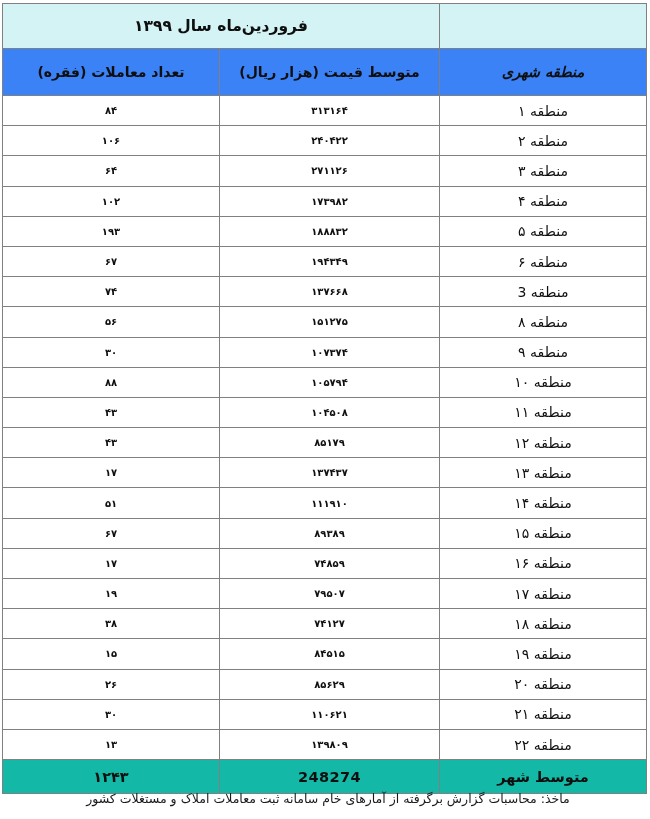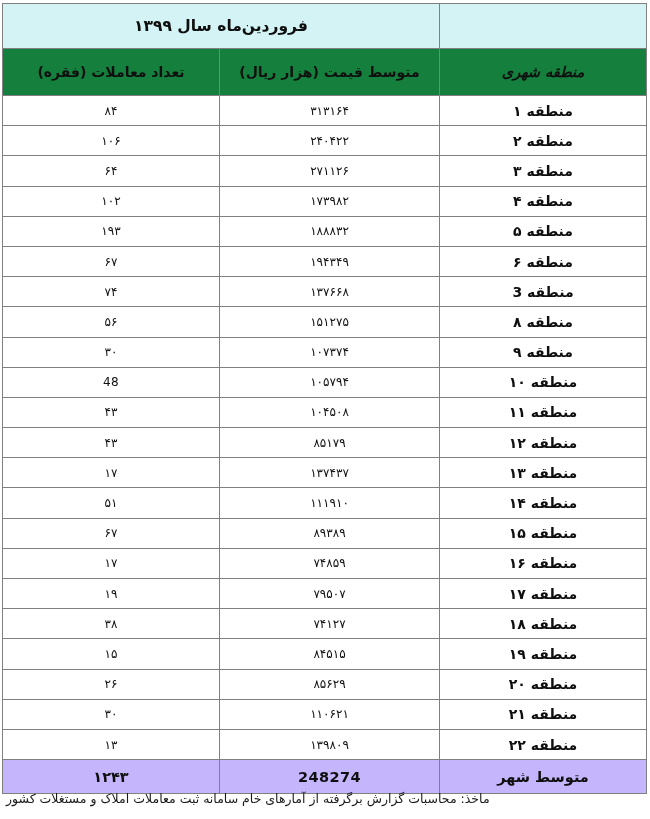--- a/index.html
+++ b/index.html
@@ -49,63 +49,63 @@
     background: #d4f3f5;
     height: 44px;
     font-size: 15.5px;
     font-weight: bold;
     letter-spacing: 0;
   }
   tr.header-title-row > td.blank-head {
     background: #d4f3f5;
   }
   tr.header-sub-row > td {
-    background: #15803d;
+    background: #3b82f6;
     height: 46px;
     font-size: 14px;
     font-weight: bold;
   }
   tr.header-sub-row > td.sub-region {
     font-size: 14.5px;
     font-style: italic;
   }
 
   
   tr.data-row > td {
     height: 29.2px;
     background: #ffffff;
     font-size: 14px;
   }
   tr.data-row > td.cell-region {
-    font-weight: bold;
+    font-weight: normal;
     font-size: 14px;
   }
   tr.data-row > td.cell-price,
   tr.data-row > td.cell-count {
-    font-weight: normal;
-    font-size: 12px;
+    font-weight: bold;
+    font-size: 10px;
     letter-spacing: 0.4px;
   }
 
   
   tr.total-row > td {
-    background: #c4b5fd;
+    background: #14b8a6;
     height: 33px;
     font-size: 14.5px;
     font-weight: bold;
     letter-spacing: 0.4px;
   }
 
   
   .source-note {
     position: absolute;
     top: 791px;
     right: 0;
     width: 644px;
-    text-align: left;
+    text-align: center;
     font-family: "DejaVu Sans", "Liberation Sans", sans-serif;
     font-size: 12.5px;
     color: #1a1a1a;
     direction: rtl;
     white-space: nowrap;
   }
 </style>
 </head>
 <body>
 
@@ -172,21 +172,21 @@
         <td class="cell-count">۵۶</td>
       </tr>
       <tr class="data-row">
         <td class="cell-region">منطقه ۹</td>
         <td class="cell-price">۱۰۷۳۷۴</td>
         <td class="cell-count">۳۰</td>
       </tr>
       <tr class="data-row">
         <td class="cell-region">منطقه ۱۰</td>
         <td class="cell-price">۱۰۵۷۹۴</td>
-        <td class="cell-count">48</td>
+        <td class="cell-count">۸۸</td>
       </tr>
       <tr class="data-row">
         <td class="cell-region">منطقه ۱۱</td>
         <td class="cell-price">۱۰۴۵۰۸</td>
         <td class="cell-count">۴۳</td>
       </tr>
       <tr class="data-row">
         <td class="cell-region">منطقه ۱۲</td>
         <td class="cell-price">۸۵۱۷۹</td>
         <td class="cell-count">۴۳</td>

